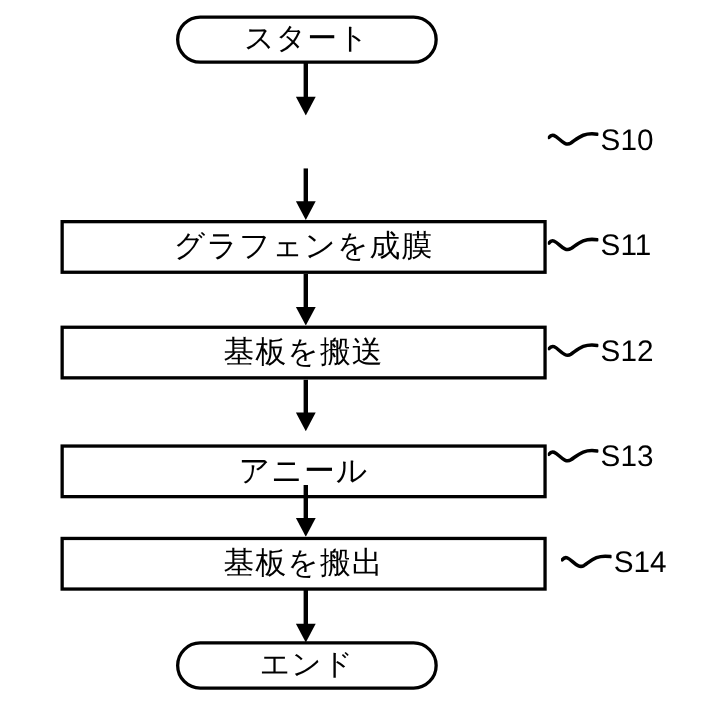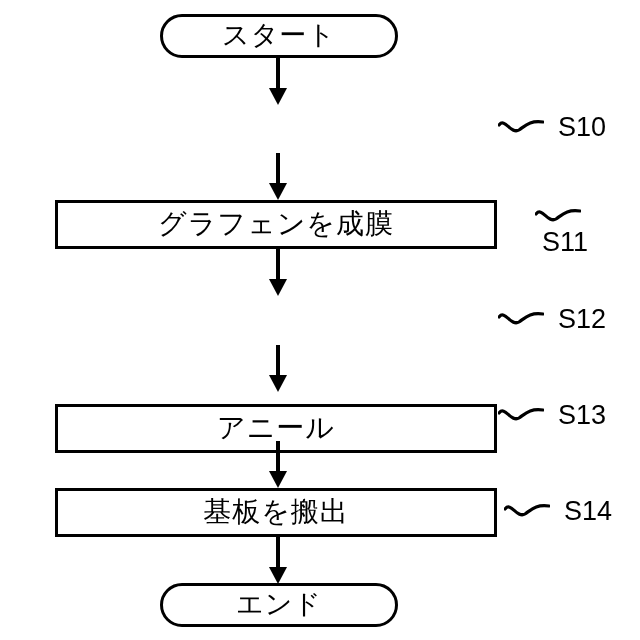--- a/index.html
+++ b/index.html
@@ -81,21 +81,21 @@
   }
   .step-squiggle {
     display: block;
     width: 46px;
     height: 26px;
     flex: 0 0 auto;
   }
   .step-text {
     font-size: 27px;
     line-height: 1;
-    margin-left: 14px;
+    margin-left: 2px;
     white-space: nowrap;
     transform: translateY(-1px);
   }
 
   
   .arrow {
     position: absolute;
     left: 262px;
     width: 32px;
   }
@@ -127,34 +127,37 @@
   <div class="arrow" style="top:153px;height:47px;">
     <svg width="32" height="47" viewBox="0 0 32 47" aria-hidden="true">
       <line x1="16" y1="0" x2="16" y2="35" stroke="#000" stroke-width="4"></line>
       <polygon points="16,47 7,30 25,30" fill="#000"></polygon>
     </svg>
   </div>
 
   <div class="process" style="top:200px;">
     <span class="process-label">グラフェンを成膜</span>
   </div>
-  <div class="step-tag" style="top:204px;flex-direction:column;">
+  <div class="step-tag" style="top:204px;">
     <svg class="step-squiggle" viewBox="0 0 46 26" aria-hidden="true">
       <path d="M1,10 C7,2 13,20 21,15 C27,11 32,5 45,7" fill="none" stroke="#000" stroke-width="3.2" stroke-linecap="round"></path>
     </svg>
     <span class="step-text">S11</span>
   </div>
 
   <div class="arrow" style="top:249px;height:47px;">
     <svg width="32" height="47" viewBox="0 0 32 47" aria-hidden="true">
       <line x1="16" y1="0" x2="16" y2="35" stroke="#000" stroke-width="4"></line>
       <polygon points="16,47 7,30 25,30" fill="#000"></polygon>
     </svg>
   </div>
 
+  <div class="process" style="top:296px;">
+    <span class="process-label">基板を搬送</span>
+  </div>
   <div class="step-tag" style="top:300px;">
     <svg class="step-squiggle" viewBox="0 0 46 26" aria-hidden="true">
       <path d="M1,10 C7,2 13,20 21,15 C27,11 32,5 45,7" fill="none" stroke="#000" stroke-width="3.2" stroke-linecap="round"></path>
     </svg>
     <span class="step-text">S12</span>
   </div>
 
   <div class="arrow" style="top:345px;height:47px;">
     <svg width="32" height="47" viewBox="0 0 32 47" aria-hidden="true">
       <line x1="16" y1="0" x2="16" y2="35" stroke="#000" stroke-width="4"></line>

